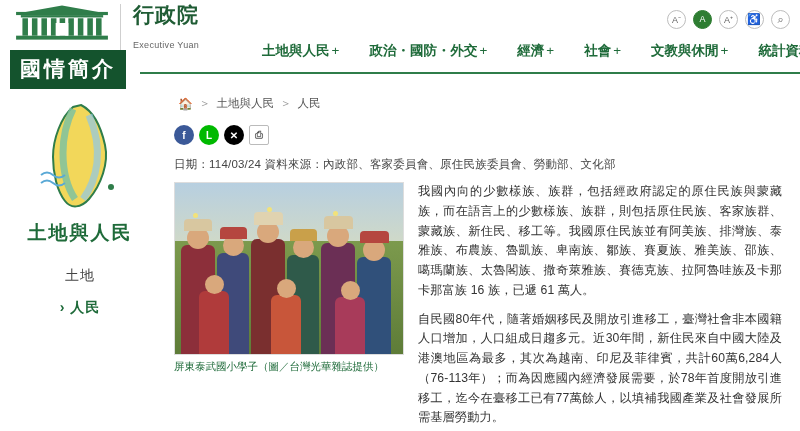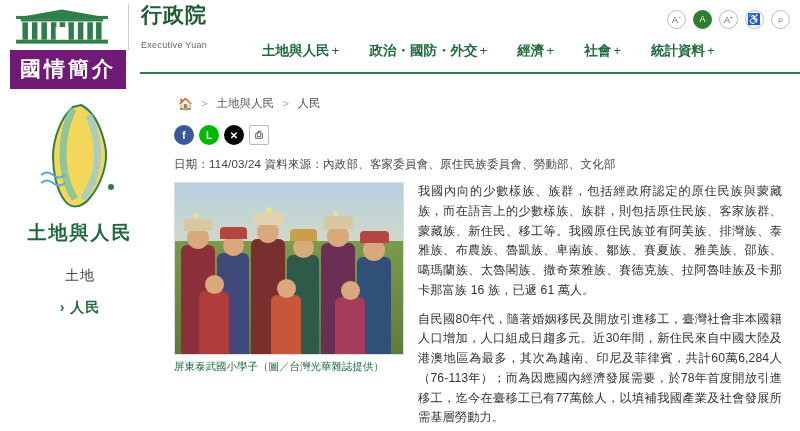--- a/index.html
+++ b/index.html
@@ -36,22 +36,21 @@
   
   .header {
     display: flex;
     align-items: flex-start;
     padding: 0 0 0 14px;
     height: 46px;
     position: relative;
   }
   .logo-block {
     display: flex;
-    align-items: center;
-    gap: 18px;
+    gap: 10px;
     position: absolute;
     left: 14px;
     top: -34px;
   }
   .building-icon {
     width: 96px; height: 38px;
     display: block;
   }
   .ey-name {
     line-height: 1.0;
@@ -60,21 +59,21 @@
   }
   .ey-zh {
     font-size: 21px; font-weight: bold; color: #1f5c34; letter-spacing: 1px;
   }
   .ey-en {
     font-size: 9px; color: #666; letter-spacing: .3px; margin-top: 16px;
   }
   .brand-tag {
     position: absolute;
     left: 10px; top: 12px;
-    background: #701a75;
+    background: #14532d;
     color: #fff;
     font-size: 21px;
     font-weight: bold;
     letter-spacing: 3px;
     padding: 5px 10px 6px 10px;
   }
 
   
   .nav {
     position: absolute;
@@ -253,20 +252,23 @@
   <div class="nav-item">
     <span>政治・國防・外交</span><span class="plus">+</span>
   </div>
   <div class="nav-item">
     <span>經濟</span><span class="plus">+</span>
   </div>
   <div class="nav-item">
     <span>社會</span><span class="plus">+</span>
   </div>
   <div class="nav-item">
+    <span>文教與休閒</span><span class="plus">+</span>
+  </div>
+  <div class="nav-item">
     <span>統計資料</span><span class="plus">+</span>
   </div>
 </div>
 <div class="nav-rule"></div>
 
 <div class="body-wrap">
 
   <div class="sidebar">
     <div class="map-wrap">
       <svg width="86" height="112" viewBox="0 0 86 112">

